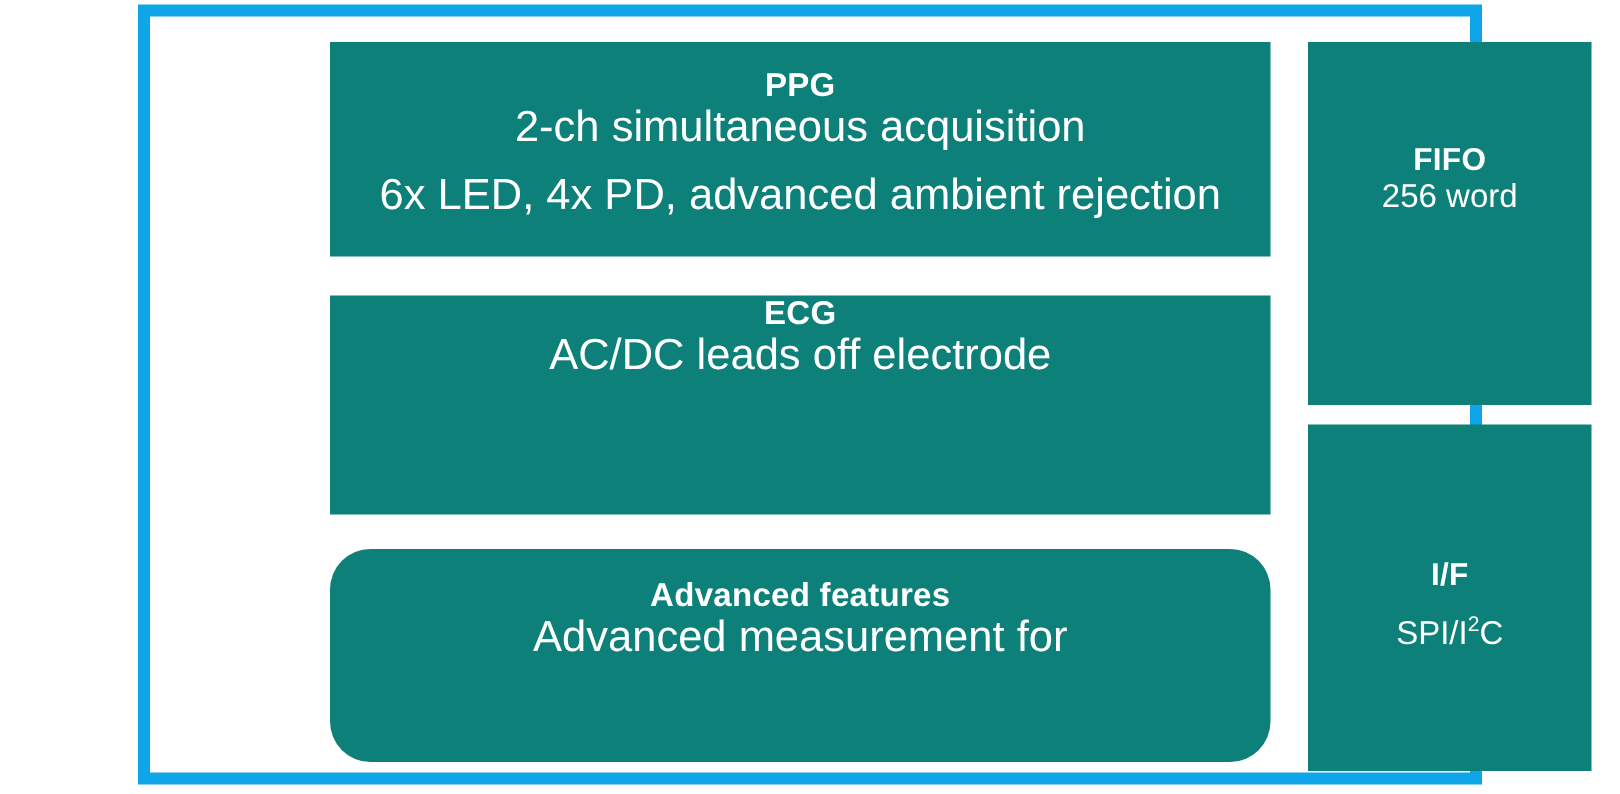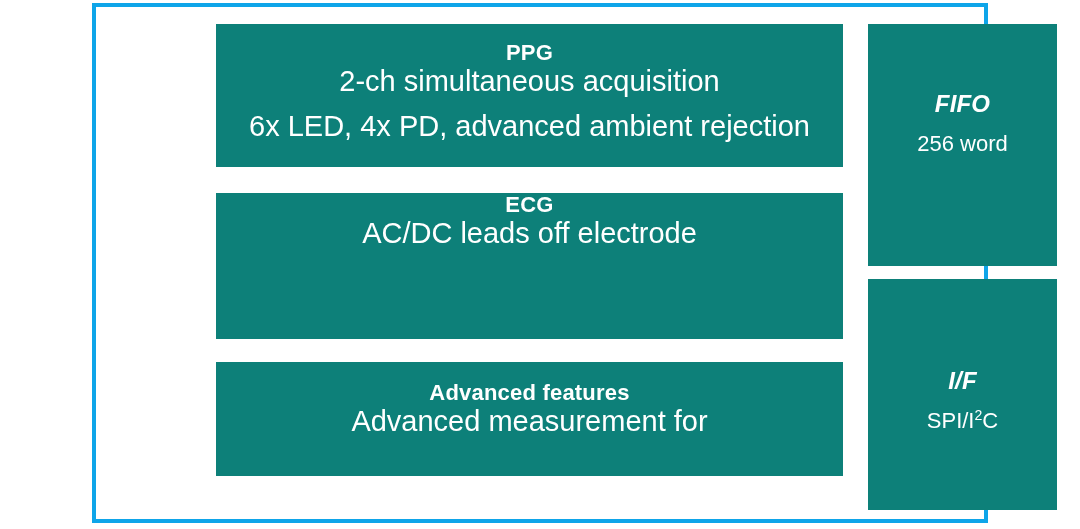--- a/index.html
+++ b/index.html
@@ -22,21 +22,21 @@
   }
 
   
   .outer-frame {
     position: absolute;
     left: 92px;
     top: 3px;
     width: 896px;
     height: 520px;
     box-sizing: border-box;
-    border: 4px solid #0ea5e9;
+    border: 8px solid #0ea5e9;
     background: #ffffff;
   }
 
   .block {
     position: absolute;
     box-sizing: border-box;
     background: #0d8079;
     color: #ffffff;
     display: flex;
     flex-direction: column;
@@ -77,41 +77,42 @@
 
   #block-ecg {
     top: 186px;
     height: 146px;
   }
   #block-ecg .line:first-of-type { margin-top: 18px; }
   #block-ecg .line + .line { margin-top: 12px; }
 
   #block-advanced {
     top: 355px;
-    height: 114px;
+    height: 142px;
     padding-top: 19px;
+    border-radius: 27px;
   }
   #block-advanced .line:first-of-type { margin-top: 19px; }
   #block-advanced .line + .line { margin-top: 3px; }
 
   
   .col-right {
     left: 772px;
     width: 189px;
     justify-content: flex-start;
   }
-  .col-right .title { font-size: 24px; font-style: italic; }
+  .col-right .title { font-size: 21px; }
   .col-right .line  { font-size: 22px; }
 
   #block-fifo {
     top: 17px;
     height: 242px;
     padding-top: 67px;
   }
-  #block-fifo .line { margin-top: 14px; }
+  #block-fifo .line { }
 
   #block-if {
     top: 272px;
     height: 231px;
     padding-top: 89px;
     align-items: center;
   }
   #block-if .line { margin-top: 14px; }
 
   sup {

